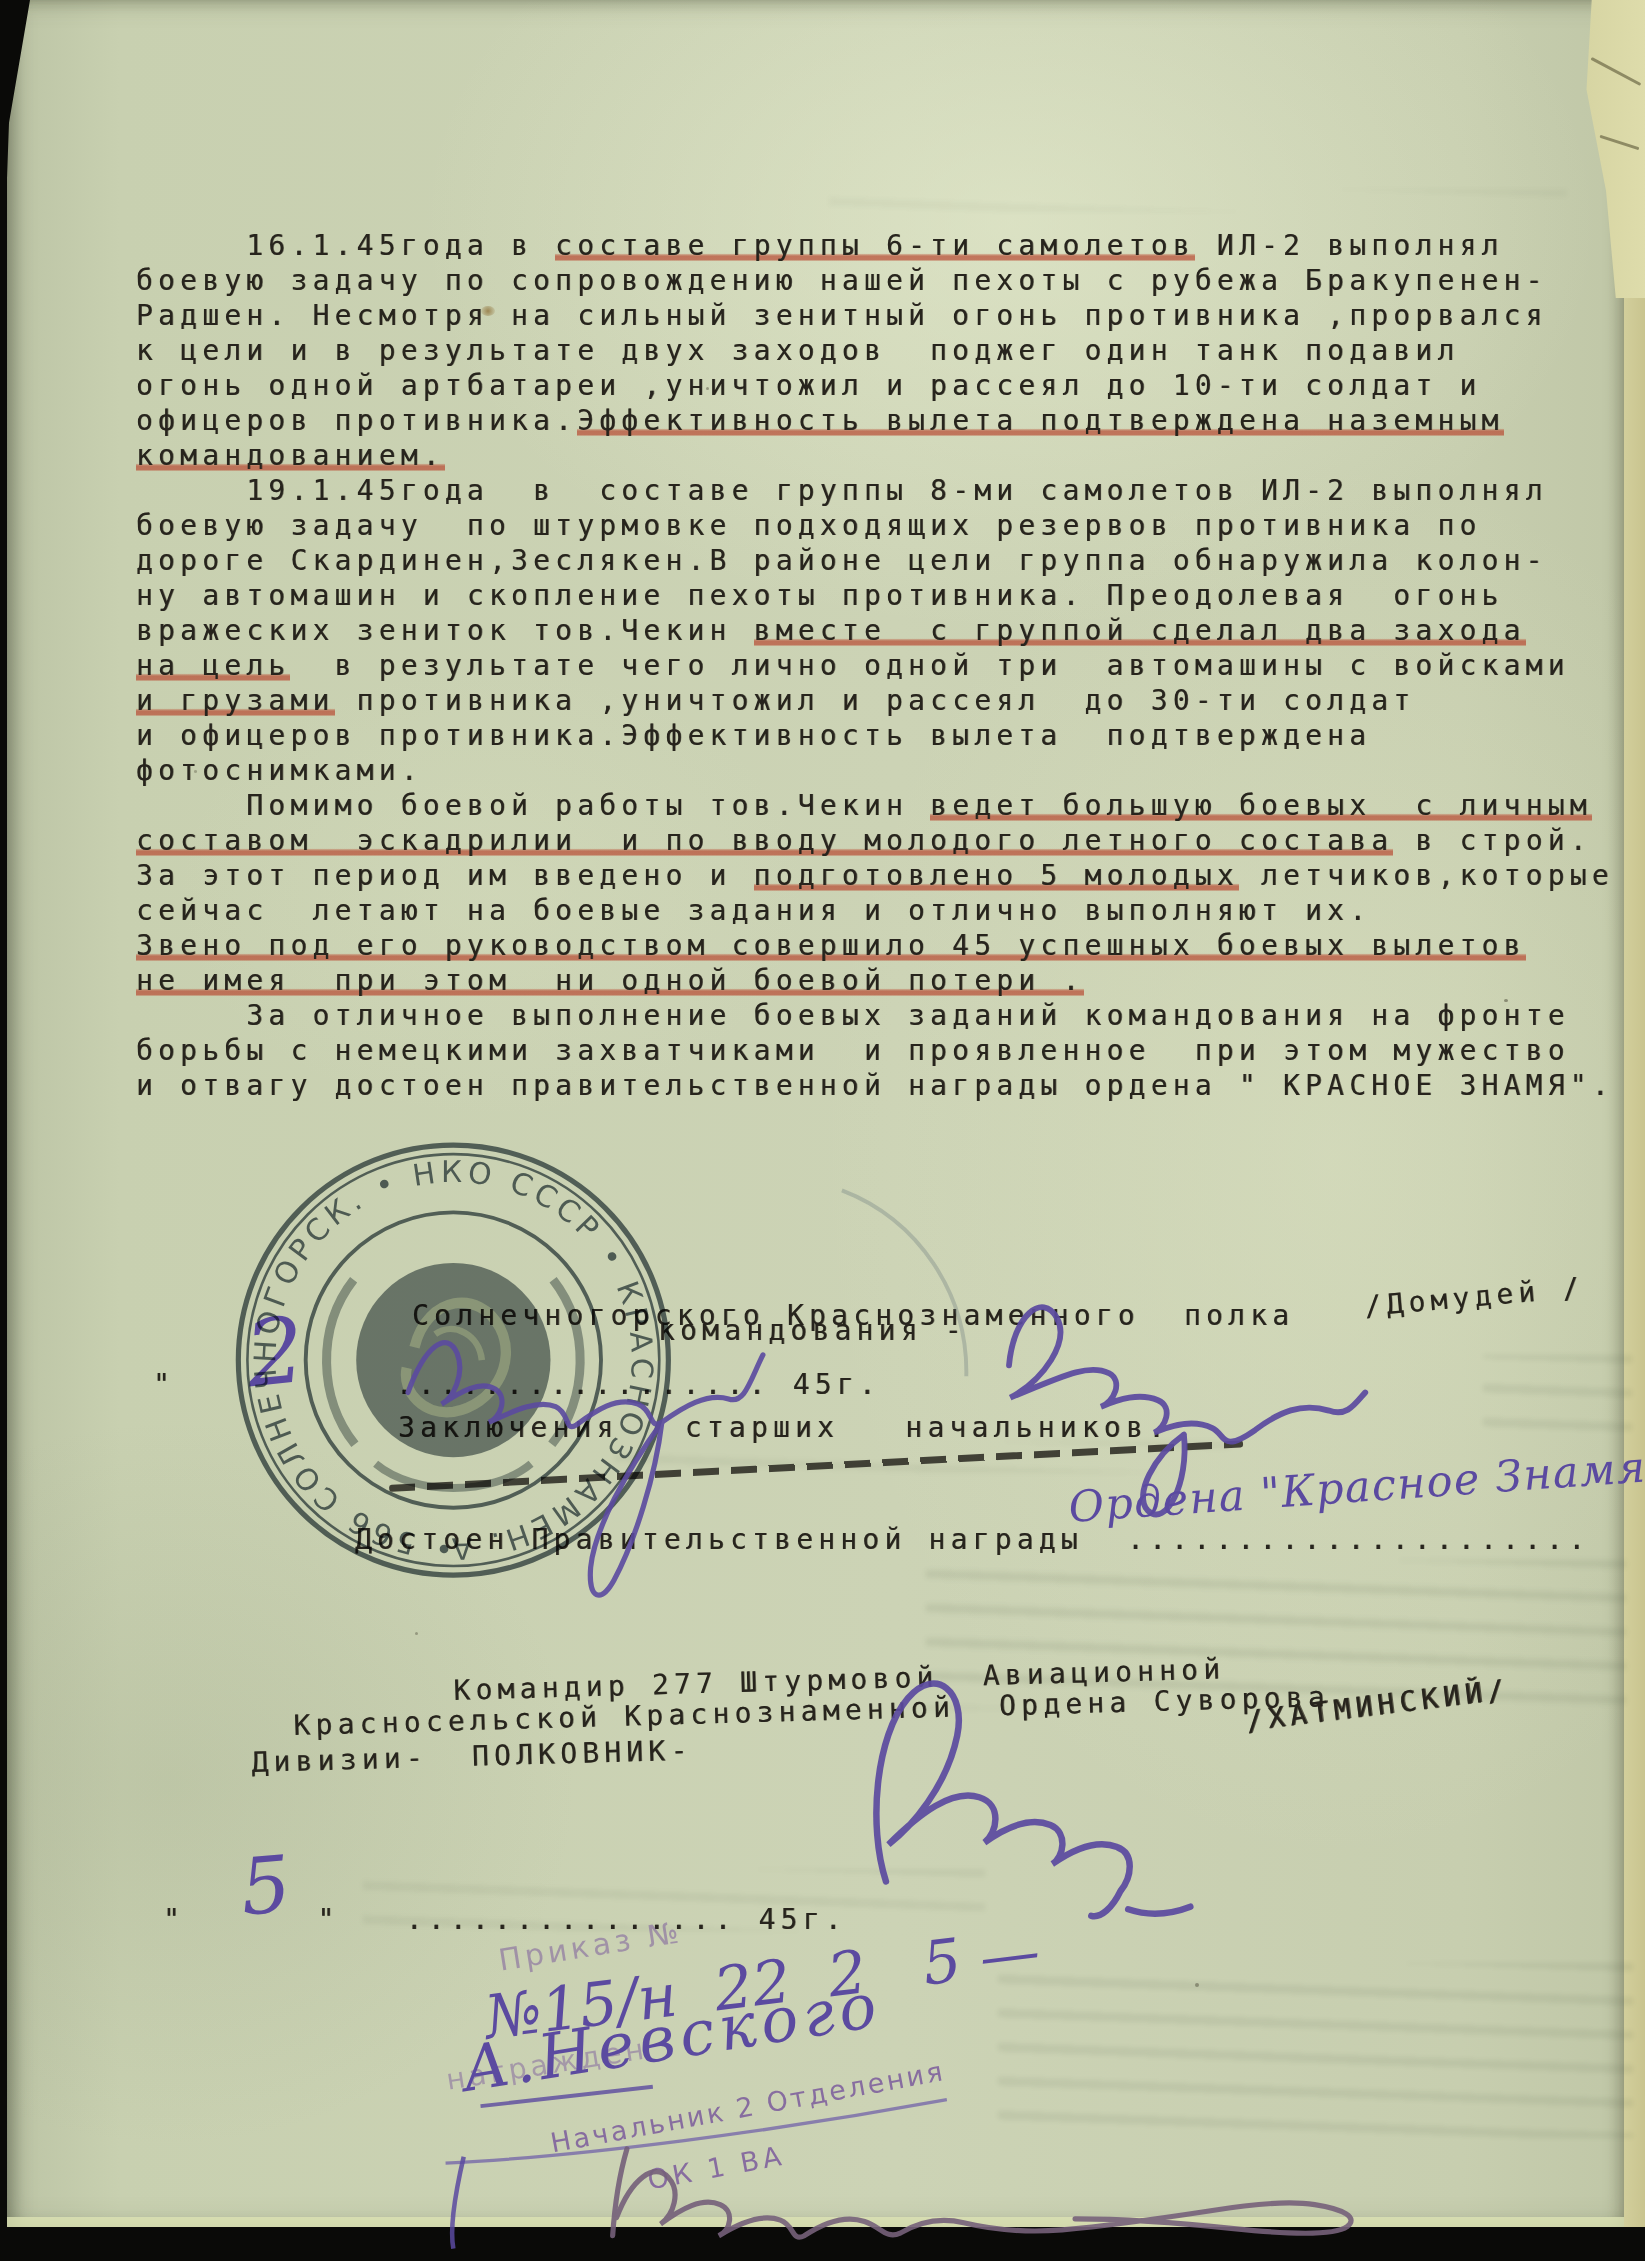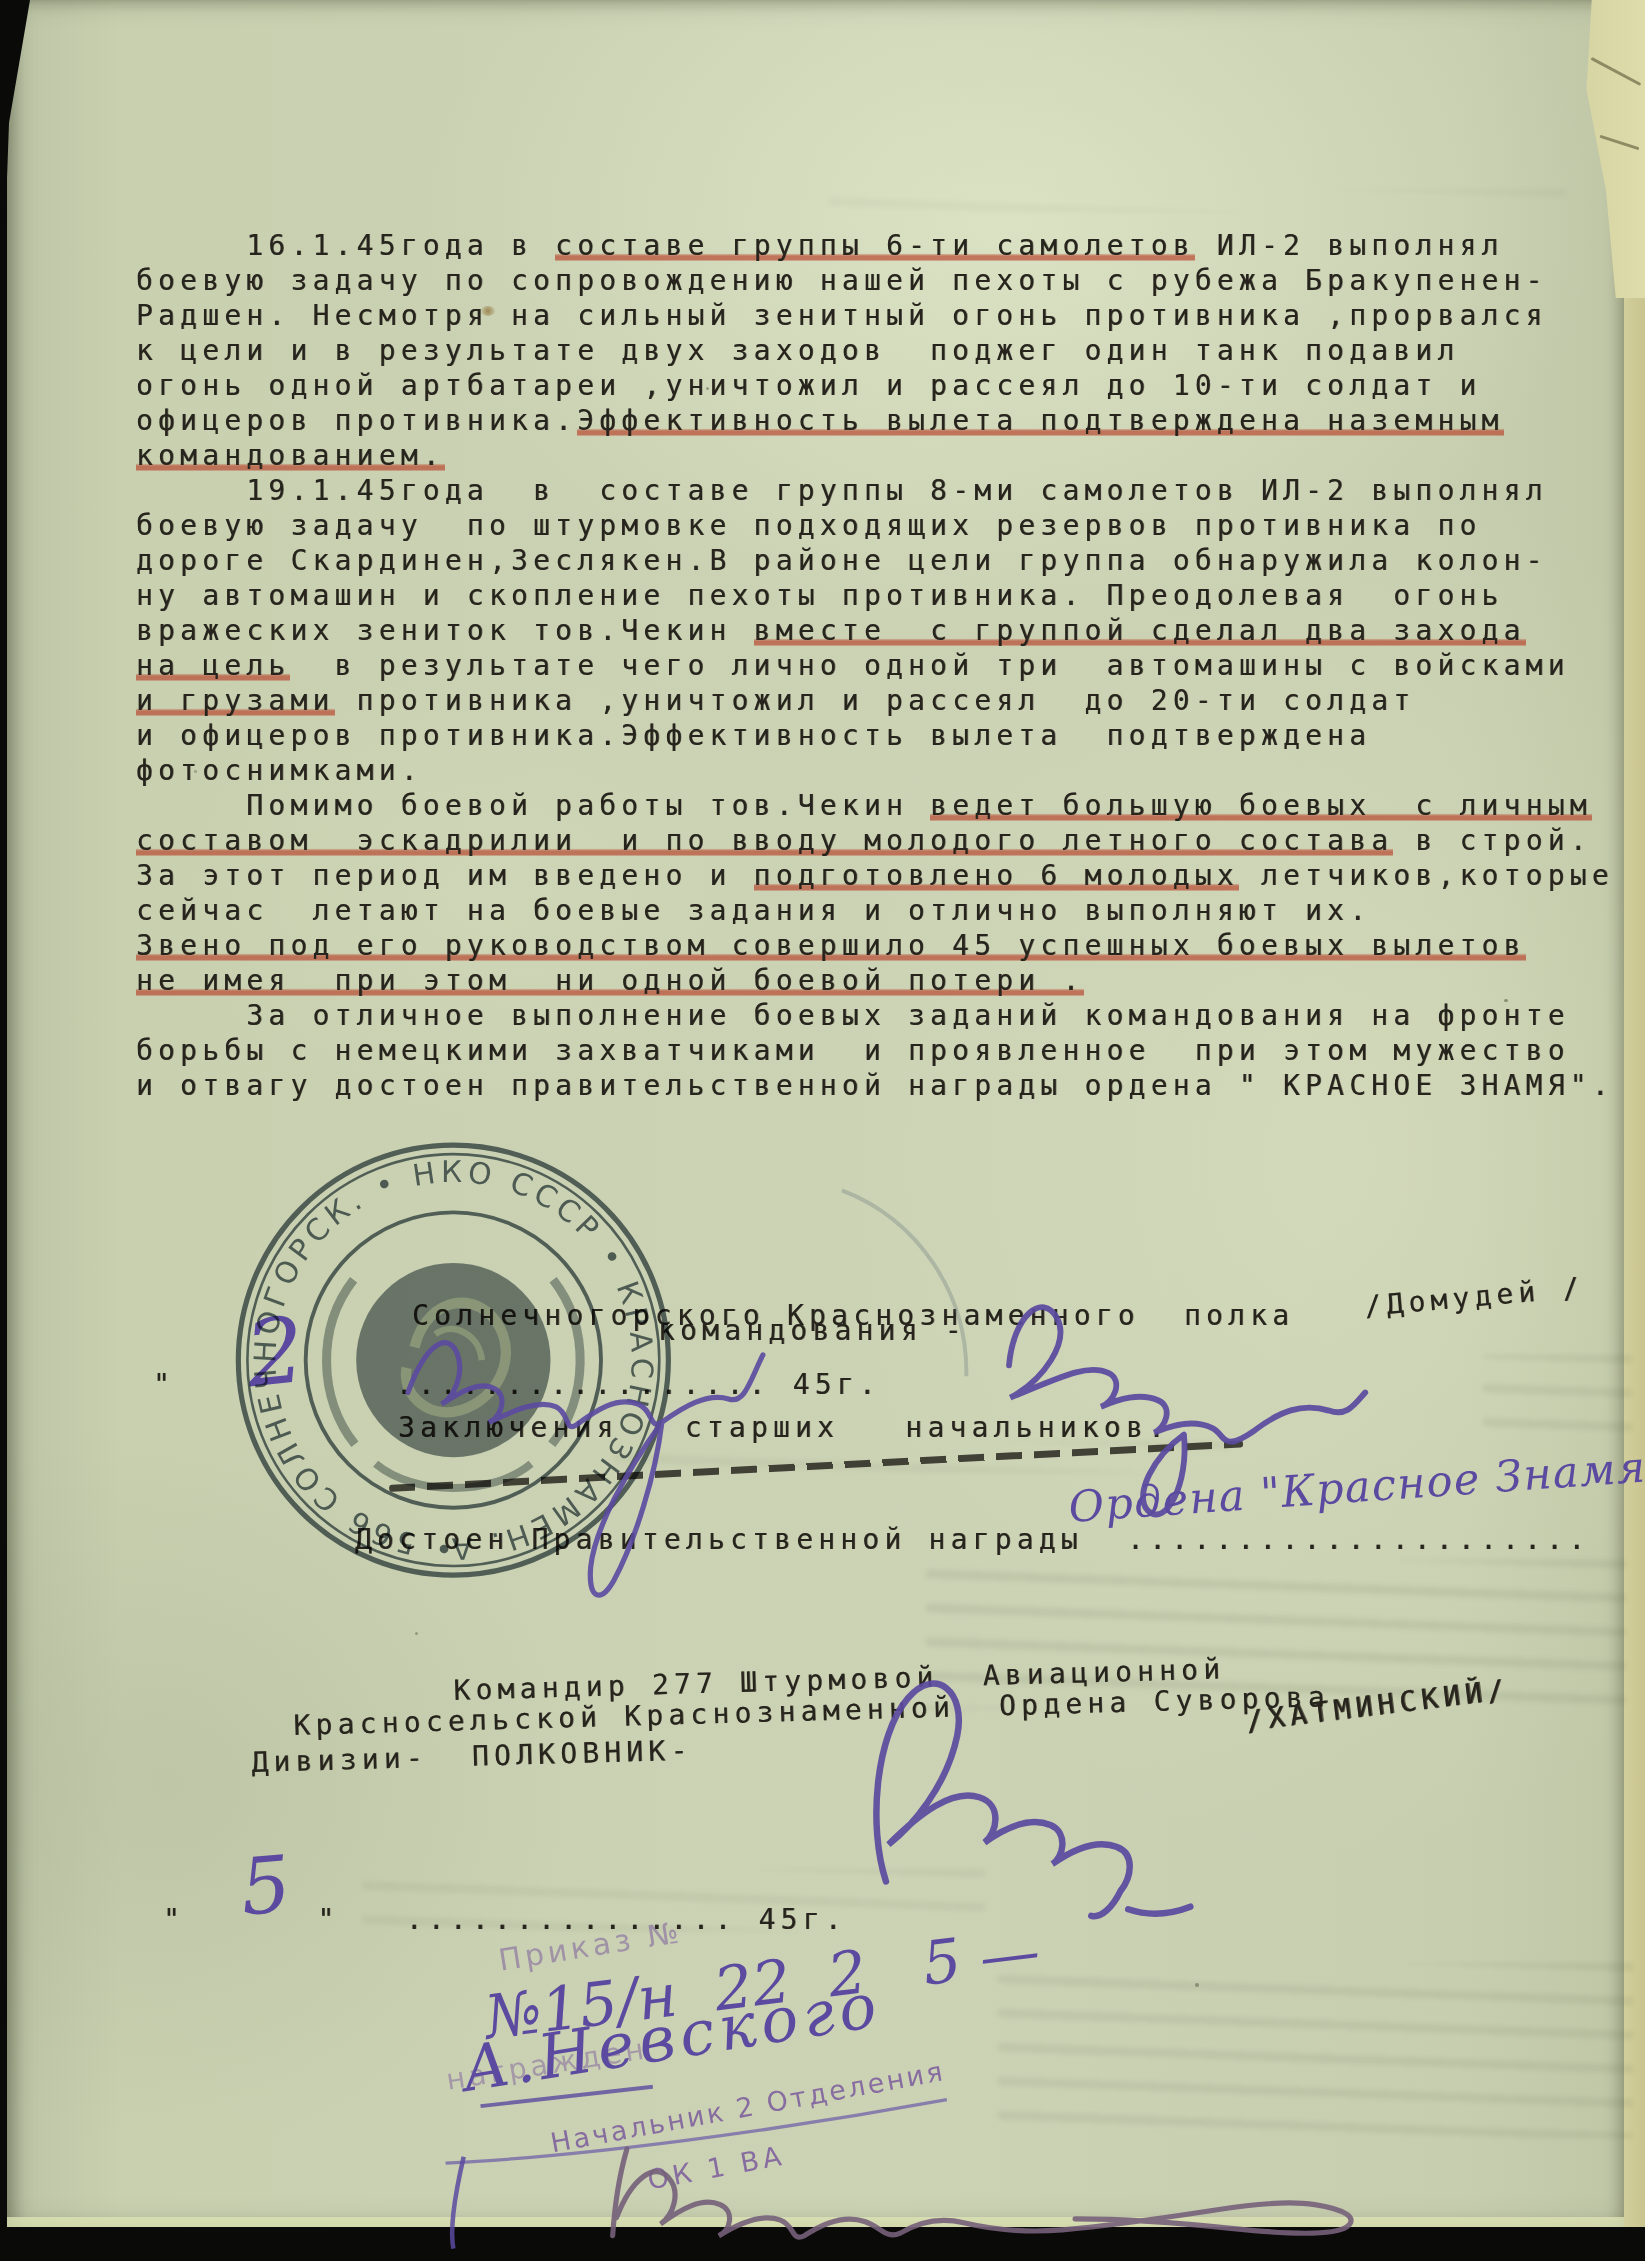--- a/index.html
+++ b/index.html
@@ -69,26 +69,26 @@
 к цели и в результате двух заходов  поджег один танк подавил
 огонь одной артбатареи ,уничтожил и рассеял до 10-ти солдат и
 офицеров противника.</span><span class="u">Эффективность вылета подтверждена наземным
 командованием.</span>
 <span>     19.1.45года  в  составе группы 8-ми самолетов ИЛ-2 выполнял
 боевую задачу  по штурмовке подходящих резервов противника по
 дороге Скардинен,Зеслякен.В районе цели группа обнаружила колон-
 ну автомашин и скопление пехоты противника. Преодолевая  огонь
 вражеских зениток тов.Чекин </span><span class="u">вместе  с группой сделал два захода</span><span>
 </span><span class="u">на цель</span><span>  в результате чего лично одной три  автомашины с войсками
-</span><span class="u">и грузами</span><span> противника ,уничтожил и рассеял  до 20-ти солдат
+</span><span class="u">и грузами</span><span> противника ,уничтожил и рассеял  до 30-ти солдат
 и офицеров противника.Эффективность вылета  подтверждена
 фотоснимками.</span>
 <span>     Помимо боевой работы тов.Чекин </span><span class="u">ведет большую боевых  с личным
 составом  эскадрилии  и по вводу молодого летного состава</span><span> в строй.
-За этот период им введено и </span><span class="u">подготовлено 6 молодых</span><span> летчиков,которые
+За этот период им введено и </span><span class="u">подготовлено 5 молодых</span><span> летчиков,которые
 сейчас  летают на боевые задания и отлично выполняют их.
 </span><span class="u">Звено под его руководством совершило 45 успешных боевых вылетов
 не имея  при этом  ни одной боевой потери .</span>
 <span>     За отличное выполнение боевых заданий командования на фронте
 борьбы с немецкими захватчиками  и проявленное  при этом мужество
 и отвагу достоен правительственной награды ордена " КРАСНОЕ ЗНАМЯ".</span></div>
 
   <div class="typed small-line" style="left:412px;top:1267px;margin-top:32px;">Солнечногорского Краснознаменного  полка</div>
   <div class="typed small-line" style="left:658px;top:1314px;">командования -</div>
   <div class="typed small-line" style="left:1363px;top:1290px;transform:rotate(-5deg);">/Домудей /</div>

